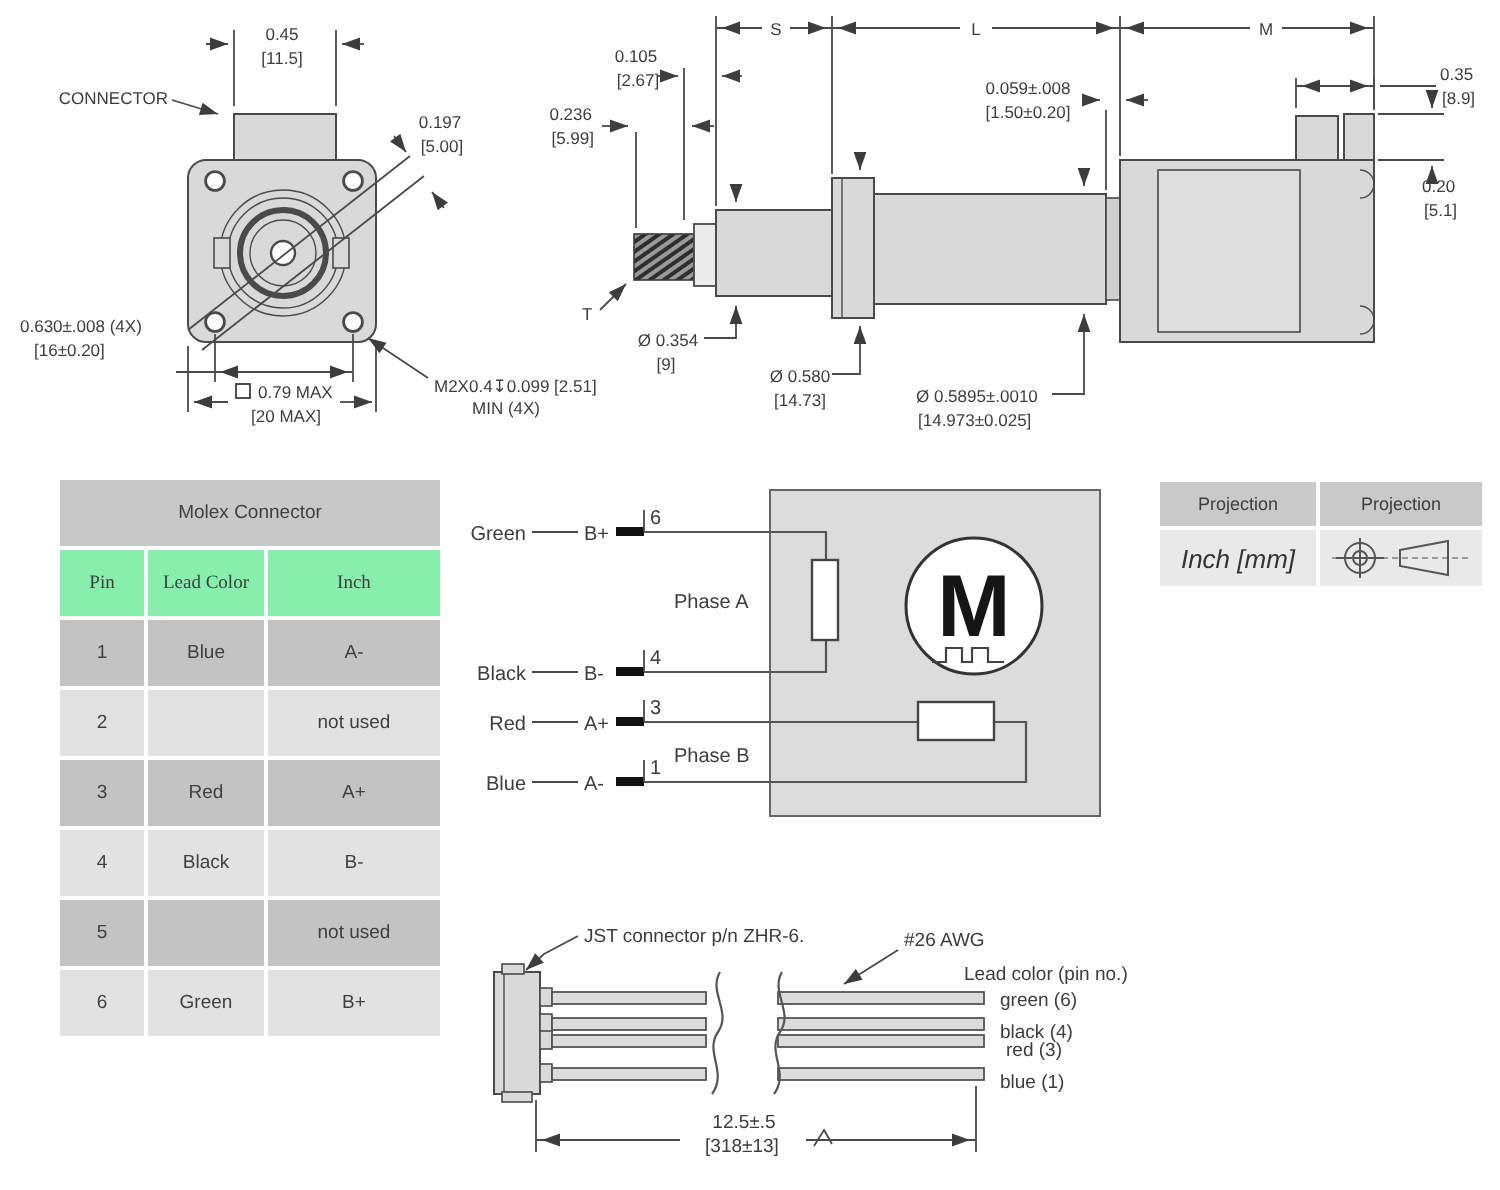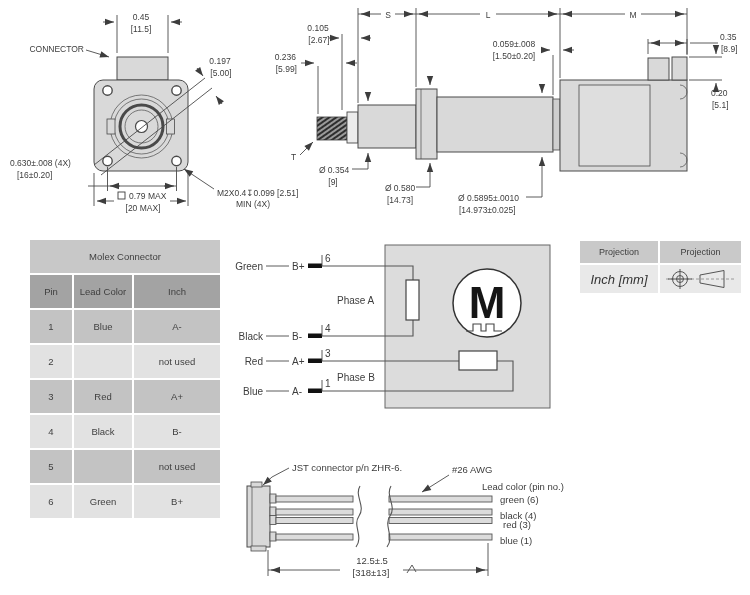--- a/index.html
+++ b/index.html
@@ -18,21 +18,21 @@
   
   .molex{position:absolute;left:28px;top:238px;border-collapse:separate;border-spacing:2px;}
   .molex td{height:25px;text-align:center;vertical-align:middle;font-size:9.5px;color:#3f3f3f;padding:4px;}
   .molex .c-pin{width:34px;}
   .molex .c-lead{width:50px;}
   .molex .c-phase{width:78px;}
   .t-title{background:#c8c8c8;}
   .t-head{background:#dadada;}
   .r-odd td{background:#c3c3c3;}
   .r-even td{background:#e2e2e2;}
-  .t-head td{background:#a3a3a3;}
+  .t-head td{background:#86efac;font-family:Liberation Serif, serif;}
   
   .dimsbox{position:absolute;left:580px;top:241px;display:grid;grid-template-columns:78px 81px;grid-gap:2px;}
   .dimsbox .hd{background:#c9c9c9;height:22px;display:flex;align-items:center;justify-content:center;font-size:9px;color:#3d3d3d;}
   .dimsbox .bd{background:#e9e9e9;height:28px;display:flex;align-items:center;justify-content:center;color:#333;}
   .dimsbox .units{font-size:13px;font-style:italic;}
 </style>
 </head>
 <body>
 
 <div class="canvas">

